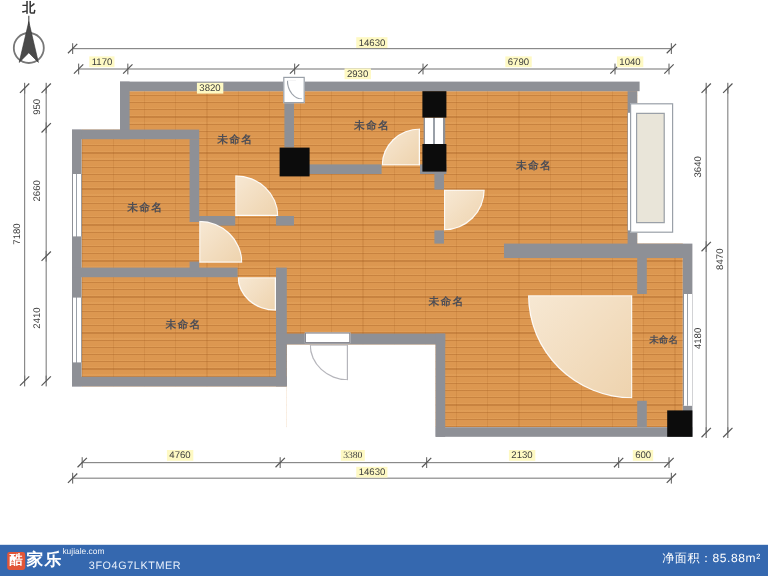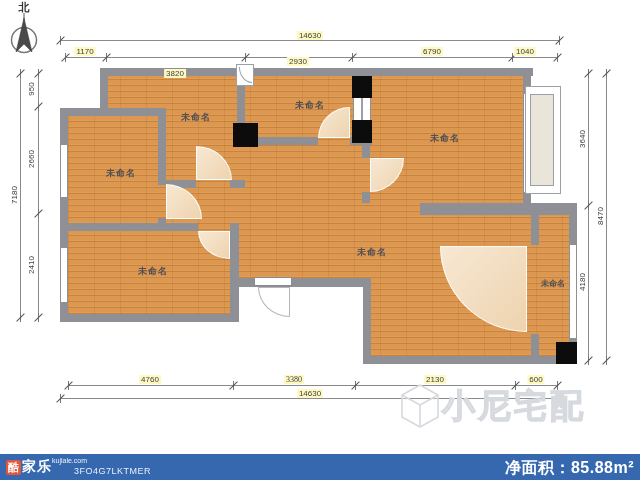--- a/index.html
+++ b/index.html
@@ -37,21 +37,21 @@
   #watermark{position:absolute;left:398px;top:382px;z-index:6;display:flex;align-items:center;pointer-events:none;}
   #watermark .wm-text{font-size:33px;font-weight:bold;letter-spacing:3px;color:rgba(255,255,255,.45);
     -webkit-text-stroke:1.2px #d6d9de;text-shadow:0 0 1px rgba(200,203,210,.6);line-height:46px;}
   
   #footer{position:absolute;left:0;top:454px;width:640px;height:26px;background:#3568af;z-index:7;}
   #footer .brand{position:absolute;left:6px;top:4px;display:flex;align-items:center;}
   #footer .brand .bx{width:15px;height:15px;background:#e25639;border-radius:2px;color:#fff;font-size:11px;line-height:15px;text-align:center;font-weight:bold;}
   #footer .brand .bt{color:#fff;font-size:14px;font-weight:bold;margin-left:1px;letter-spacing:1px;}
   #footer .dom{position:absolute;left:52px;top:3px;color:rgba(255,255,255,.92);font-size:7px;}
   #footer .code{position:absolute;left:74px;top:12px;color:#e8f0fb;font-size:9px;letter-spacing:.5px;}
-  #footer .area{position:absolute;right:6px;top:4px;color:#fff;font-size:16px;font-weight:bold;letter-spacing:.5px;}
+  #footer .area{position:absolute;right:6px;top:4px;color:#fff;font-size:10px;font-weight:normal;letter-spacing:.5px;}
 </style>
 </head>
 <body>
 
 <div id="canvas">
 
   <div id="compass">
     <div class="n">北</div>
     <svg width="34" height="44" viewBox="0 0 30 44">
       <line x1="15" y1="0" x2="15" y2="8" stroke="#555" stroke-width="1"></line>
@@ -179,26 +179,20 @@
   <div class="dlbv" style="left:600px;top:216px;">8470</div>
   <div class="dlbv" style="left:582px;top:139px;">3640</div>
   <div class="dlbv" style="left:582px;top:282px;">4180</div>
 
   <div class="dlb" style="left:150px;top:375px;">4760</div>
   <div class="dlb" style="left:294px;top:375px;font-family:Liberation Serif, serif;">3380</div>
   <div class="dlb" style="left:435px;top:375px;">2130</div>
   <div class="dlb" style="left:536px;top:375px;">600</div>
   <div class="dlb" style="left:310px;top:389px;">14630</div>
 
-  <div id="watermark">
-    <svg width="44" height="48" viewBox="0 0 44 48">
-      <path d="M22 3 L40 13 L40 35 L22 45 L4 35 L4 13 Z M4 13 L22 23 L40 13 M22 23 L22 45" fill="rgba(255,255,255,0.35)" stroke="#d6d9de" stroke-width="1.6" stroke-linejoin="round"></path>
-    </svg>
-    <span class="wm-text">小尼宅配</span>
-  </div>
 
   <div id="footer">
     <div class="brand">
       <span class="bx">酷</span>
       <span class="bt">家乐</span>
     </div>
     <span class="dom">kujiale.com</span>
     <span class="code">3FO4G7LKTMER</span>
     <span class="area">
       <span>净面积：</span><span>85.88m²</span>

